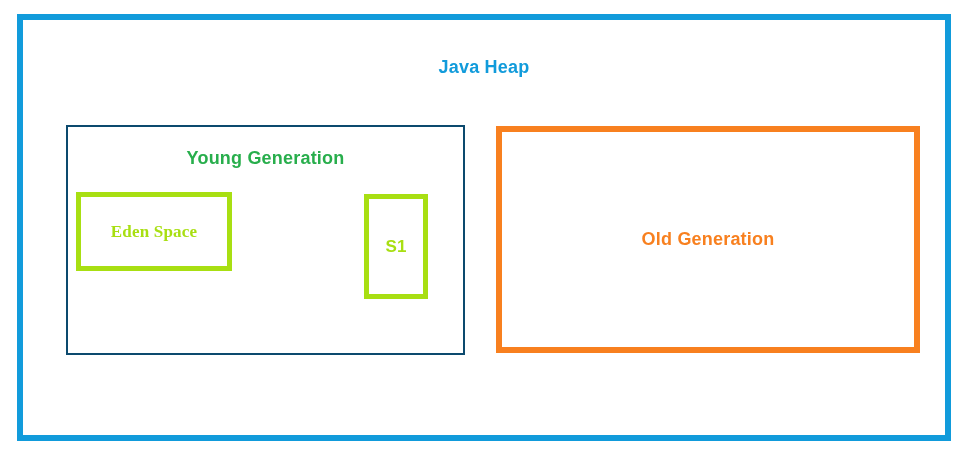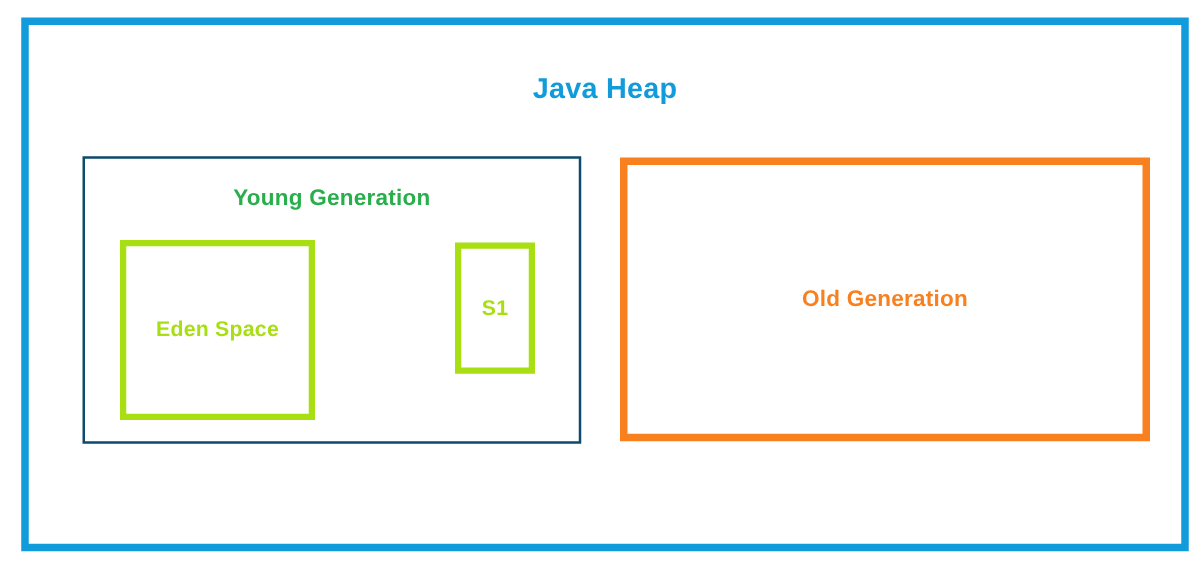--- a/index.html
+++ b/index.html
@@ -25,21 +25,21 @@
     box-sizing: border-box;
     border: 6px solid #119bdb;
     background: #ffffff;
   }
   .heap-title {
     position: absolute;
     left: 0;
     right: 0;
     top: 37px;
     text-align: center;
-    font-size: 23px;
+    font-size: 18px;
     font-weight: bold;
     color: #119bdb;
     letter-spacing: 0.2px;
   }
   
   .young-box {
     position: absolute;
     left: 43px;   
     top: 105px;   
     width: 399px;
@@ -67,24 +67,25 @@
     background: #ffffff;
     display: flex;
     align-items: center;
     justify-content: center;
     font-size: 17px;
     font-weight: bold;
     color: #a8df12;
     letter-spacing: 0.2px;
   }
   .eden-box {
-    left: 28px;   
+    left: 8px;   
     top: 65px;    
     width: 156px;
-    height: 144px;
+    height: 79px;
+    font-family: Liberation Serif, serif;
   }
   .s0-box {
     left: 208px;  
     top: 65px;    
     width: 62px;
     height: 107px;
   }
   .s1-box {
     left: 296px;  
     top: 67px;    

